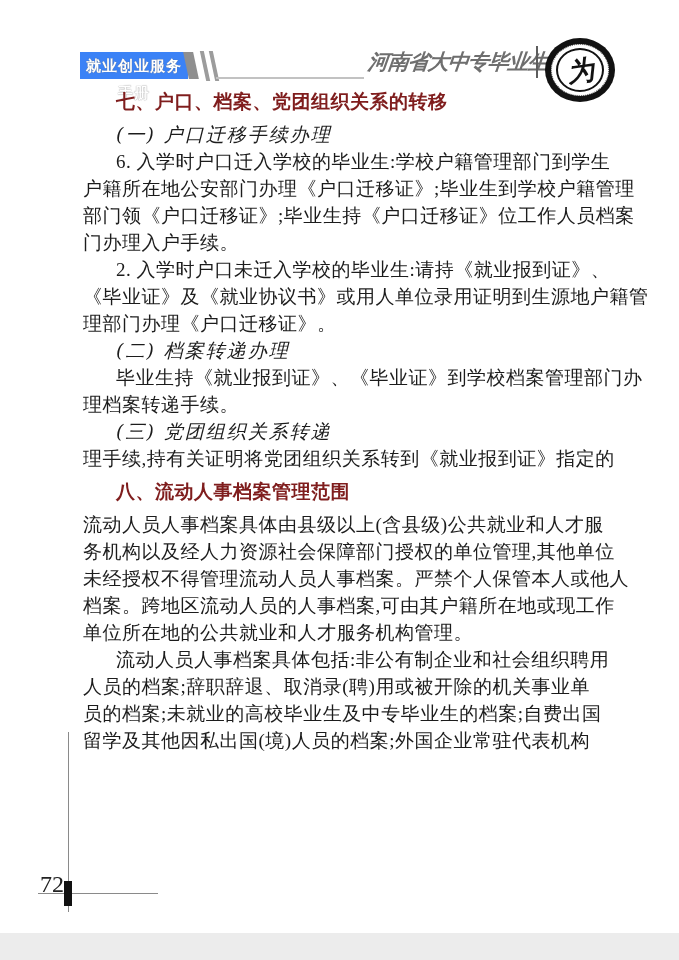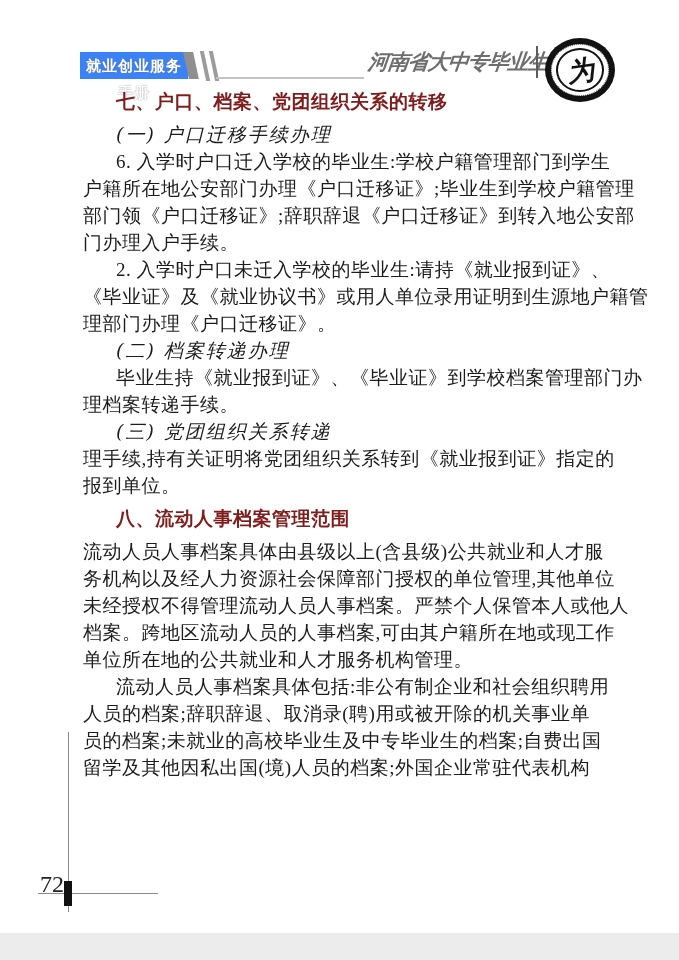--- a/index.html
+++ b/index.html
@@ -69,31 +69,30 @@
   <div class="logo-inner">
     <span class="logo-glyph">为</span>
   </div>
 </div>
 
 <div class="content" id="content">
     <div class="ln h1">七、户口、档案、党团组织关系的转移</div>
     <div class="ln sub">(一) 户口迁移手续办理</div>
     <div class="ln first">6. 入学时户口迁入学校的毕业生:学校户籍管理部门到学生</div>
     <div class="ln cont">户籍所在地公安部门办理《户口迁移证》;毕业生到学校户籍管理</div>
-    <div class="ln cont">部门领《户口迁移证》;辞职辞退《户口迁移证》到转入地公安部</div>
+    <div class="ln cont">部门领《户口迁移证》;毕业生持《户口迁移证》位工作人员档案</div>
     <div class="ln cont">门办理入户手续。</div>
     <div class="ln first">2. 入学时户口未迁入学校的毕业生:请持《就业报到证》、</div>
     <div class="ln cont">《毕业证》及《就业协议书》或用人单位录用证明到生源地户籍管</div>
     <div class="ln cont">理部门办理《户口迁移证》。</div>
     <div class="ln sub">(二) 档案转递办理</div>
     <div class="ln first">毕业生持《就业报到证》、《毕业证》到学校档案管理部门办</div>
     <div class="ln cont">理档案转递手续。</div>
     <div class="ln sub">(三) 党团组织关系转递</div>
     <div class="ln cont">理手续,持有关证明将党团组织关系转到《就业报到证》指定的</div>
-    <div class="ln cont">报到单位。</div>
     <div class="ln h1">八、流动人事档案管理范围</div>
     <div class="ln cont">流动人员人事档案具体由县级以上(含县级)公共就业和人才服</div>
     <div class="ln cont">务机构以及经人力资源社会保障部门授权的单位管理,其他单位</div>
     <div class="ln cont">未经授权不得管理流动人员人事档案。严禁个人保管本人或他人</div>
     <div class="ln cont">档案。跨地区流动人员的人事档案,可由其户籍所在地或现工作</div>
     <div class="ln cont">单位所在地的公共就业和人才服务机构管理。</div>
     <div class="ln first">流动人员人事档案具体包括:非公有制企业和社会组织聘用</div>
     <div class="ln cont">人员的档案;辞职辞退、取消录(聘)用或被开除的机关事业单</div>
     <div class="ln cont">员的档案;未就业的高校毕业生及中专毕业生的档案;自费出国</div>
     <div class="ln cont">留学及其他因私出国(境)人员的档案;外国企业常驻代表机构</div>

